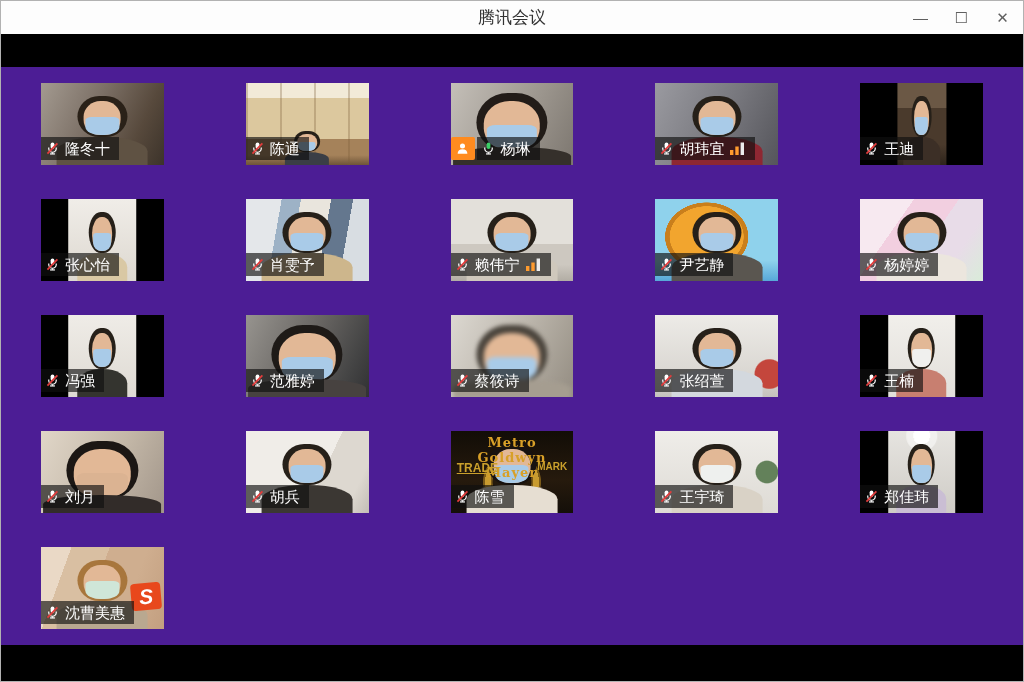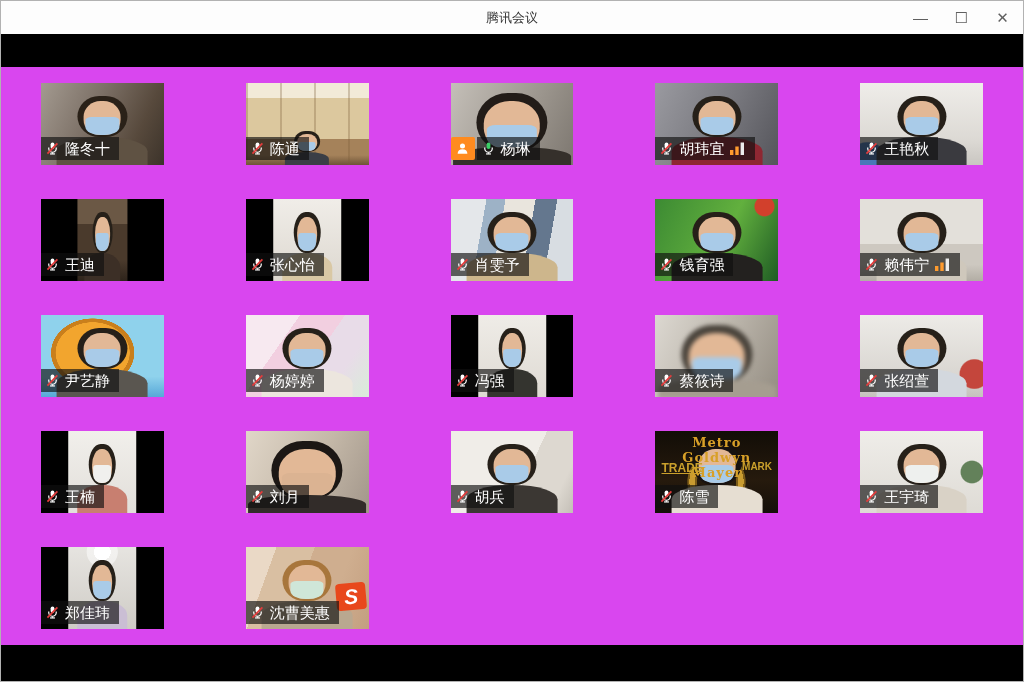--- a/index.html
+++ b/index.html
@@ -1,24 +1,24 @@
 <!DOCTYPE html>
 <html><head>
 <meta charset="utf-8">
 <style>
   html,body{margin:0;padding:0;background:#777;font-family:"Liberation Sans","DejaVu Sans",sans-serif;}
   .window{position:relative;width:1024px;height:682px;box-sizing:border-box;border:1px solid #b2b2b2;background:#000;overflow:hidden;}
   
   .titlebar{position:relative;height:33px;background:#fdfdfd;display:flex;align-items:center;justify-content:center;}
-  .titlebar .title{font-size:13px;color:#333;}
+  .titlebar .title{font-size:17px;color:#333;}
   .winctrls{position:absolute;right:0;top:0;height:100%;display:flex;}
   .winctrl{width:41px;height:100%;display:flex;align-items:center;justify-content:center;color:#5f5f5f;font-size:15px;cursor:default;}
   
   .stage{position:absolute;top:33px;left:0;right:0;bottom:0;background:#000;}
-  .grid{position:absolute;top:33px;left:0;right:0;display:grid;grid-template-columns:repeat(5,1fr);grid-auto-rows:114px;gap:2px;background:#d946ef;}
+  .grid{position:absolute;top:33px;left:0;right:0;display:grid;grid-template-columns:repeat(5,1fr);grid-auto-rows:114px;gap:2px;background:#4c1d95;}
   .tile{position:relative;overflow:hidden;background:#111;}
   .tile.active{outline:2px solid #2ba245;outline-offset:-2px;}
   .vid{position:absolute;inset:0;}
   .pb .vid{background:#000;}
   .strip{position:absolute;top:0;bottom:0;left:50%;transform:translateX(-50%);width:55%;}
   .pb.narrow .strip{width:40%;}
   
   .fig{position:absolute;inset:0;}
   .fig i{position:absolute;display:block;left:50%;transform:translateX(-50%);}
   .fig .hair{bottom:34%;width:40%;height:50%;background:var(--hair,#262019);border-radius:46%/52%;}
@@ -223,44 +223,20 @@
                 <svg viewBox="0 0 17 15">
                   <rect x="1" y="9" width="3.4" height="5" fill="#ff9b2e"></rect>
                   <rect x="6.3" y="5.5" width="3.4" height="8.5" fill="#ff9b2e"></rect>
                   <rect x="11.6" y="1.5" width="3.4" height="12.5" fill="#ececec"></rect>
                 </svg>
               </span>
             </span>
           </figcaption>
       </figure>
 
-      <figure class="tile t4">
-        <div class="vid b4">
-          <div class="fig">
-              <i class="hair"></i>
-              <i class="head"></i>
-              <i class="mask"></i>
-              <i class="body"></i>
-            </div>
-        </div>
-        <figcaption class="plates">
-            <span class="plate">
-              <span class="mic">
-                <svg viewBox="0 0 16 16">
-                  <rect x="6" y="1.5" width="4" height="7" rx="2" fill="#fff"></rect>
-                  <path d="M4 7v1a4 4 0 0 0 8 0V7" fill="none" stroke="#fff" stroke-width="1.3"></path>
-                  <line x1="8" y1="12.2" x2="8" y2="13.6" stroke="#fff" stroke-width="1.3"></line>
-                  <line x1="5.4" y1="13.8" x2="10.6" y2="13.8" stroke="#fff" stroke-width="1.3"></line>
-                  <line x1="2.6" y1="13.4" x2="13.2" y2="2.6" stroke="#e23c3c" stroke-width="1.9"></line>
-                </svg>
-              </span>
-              <span class="pname">王艳秋</span>
-            </span>
-          </figcaption>
-      </figure>
 
 
       <figure class="tile t6 pb narrow">
         <div class="vid">
           <div class="strip b6">
               <div class="fig">
                 <i class="hair"></i>
                 <i class="head"></i>
                 <i class="mask"></i>
                 <i class="body"></i>
@@ -328,44 +304,20 @@
                   <line x1="8" y1="12.2" x2="8" y2="13.6" stroke="#fff" stroke-width="1.3"></line>
                   <line x1="5.4" y1="13.8" x2="10.6" y2="13.8" stroke="#fff" stroke-width="1.3"></line>
                   <line x1="2.6" y1="13.4" x2="13.2" y2="2.6" stroke="#e23c3c" stroke-width="1.9"></line>
                 </svg>
               </span>
               <span class="pname">肖雯予</span>
             </span>
           </figcaption>
       </figure>
 
-      <figure class="tile t9">
-        <div class="vid b9">
-          <div class="fig">
-              <i class="hair"></i>
-              <i class="head"></i>
-              <i class="mask"></i>
-              <i class="body"></i>
-            </div>
-        </div>
-        <figcaption class="plates">
-            <span class="plate">
-              <span class="mic">
-                <svg viewBox="0 0 16 16">
-                  <rect x="6" y="1.5" width="4" height="7" rx="2" fill="#fff"></rect>
-                  <path d="M4 7v1a4 4 0 0 0 8 0V7" fill="none" stroke="#fff" stroke-width="1.3"></path>
-                  <line x1="8" y1="12.2" x2="8" y2="13.6" stroke="#fff" stroke-width="1.3"></line>
-                  <line x1="5.4" y1="13.8" x2="10.6" y2="13.8" stroke="#fff" stroke-width="1.3"></line>
-                  <line x1="2.6" y1="13.4" x2="13.2" y2="2.6" stroke="#e23c3c" stroke-width="1.9"></line>
-                </svg>
-              </span>
-              <span class="pname">钱育强</span>
-            </span>
-          </figcaption>
-      </figure>
 
       <figure class="tile t10">
         <div class="vid b10">
           <div class="fig">
               <i class="hair"></i>
               <i class="head"></i>
               <i class="mask"></i>
               <i class="body"></i>
             </div>
         </div>
@@ -462,20 +414,44 @@
                   <line x1="8" y1="12.2" x2="8" y2="13.6" stroke="#fff" stroke-width="1.3"></line>
                   <line x1="5.4" y1="13.8" x2="10.6" y2="13.8" stroke="#fff" stroke-width="1.3"></line>
                   <line x1="2.6" y1="13.4" x2="13.2" y2="2.6" stroke="#e23c3c" stroke-width="1.9"></line>
                 </svg>
               </span>
               <span class="pname">冯强</span>
             </span>
           </figcaption>
       </figure>
 
+      <figure class="tile t14">
+        <div class="vid b14">
+          <div class="fig big">
+              <i class="hair"></i>
+              <i class="head"></i>
+              <i class="mask"></i>
+              <i class="body"></i>
+            </div>
+        </div>
+        <figcaption class="plates">
+            <span class="plate">
+              <span class="mic">
+                <svg viewBox="0 0 16 16">
+                  <rect x="6" y="1.5" width="4" height="7" rx="2" fill="#fff"></rect>
+                  <path d="M4 7v1a4 4 0 0 0 8 0V7" fill="none" stroke="#fff" stroke-width="1.3"></path>
+                  <line x1="8" y1="12.2" x2="8" y2="13.6" stroke="#fff" stroke-width="1.3"></line>
+                  <line x1="5.4" y1="13.8" x2="10.6" y2="13.8" stroke="#fff" stroke-width="1.3"></line>
+                  <line x1="2.6" y1="13.4" x2="13.2" y2="2.6" stroke="#e23c3c" stroke-width="1.9"></line>
+                </svg>
+              </span>
+              <span class="pname">范雅婷</span>
+            </span>
+          </figcaption>
+      </figure>
 
       <figure class="tile t15">
         <div class="vid b15">
           <div class="fig big blur">
               <i class="hair"></i>
               <i class="head"></i>
               <i class="mask"></i>
               <i class="body"></i>
             </div>
         </div>

